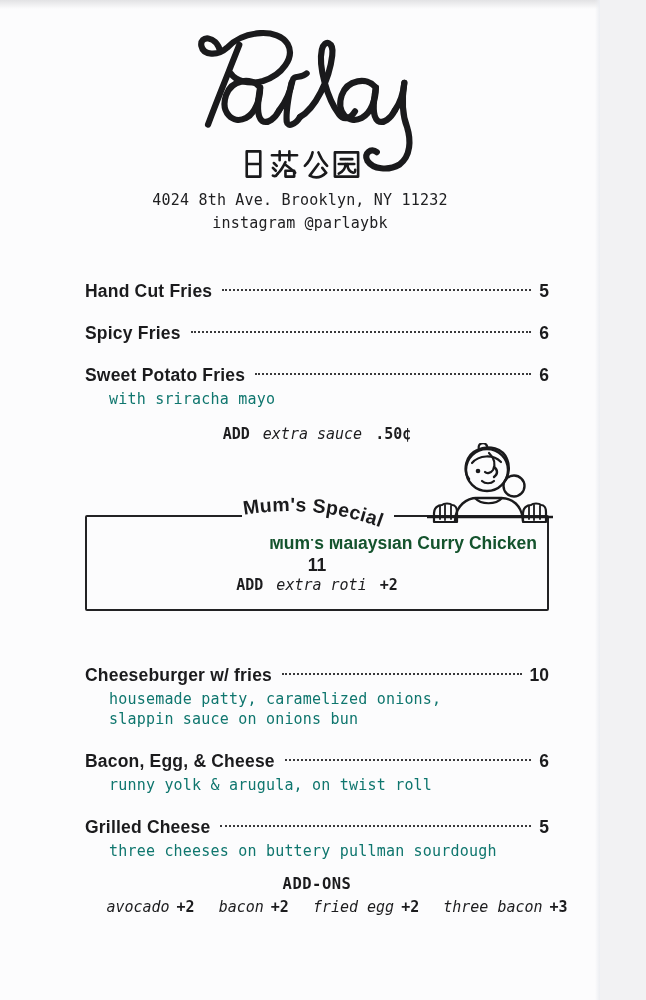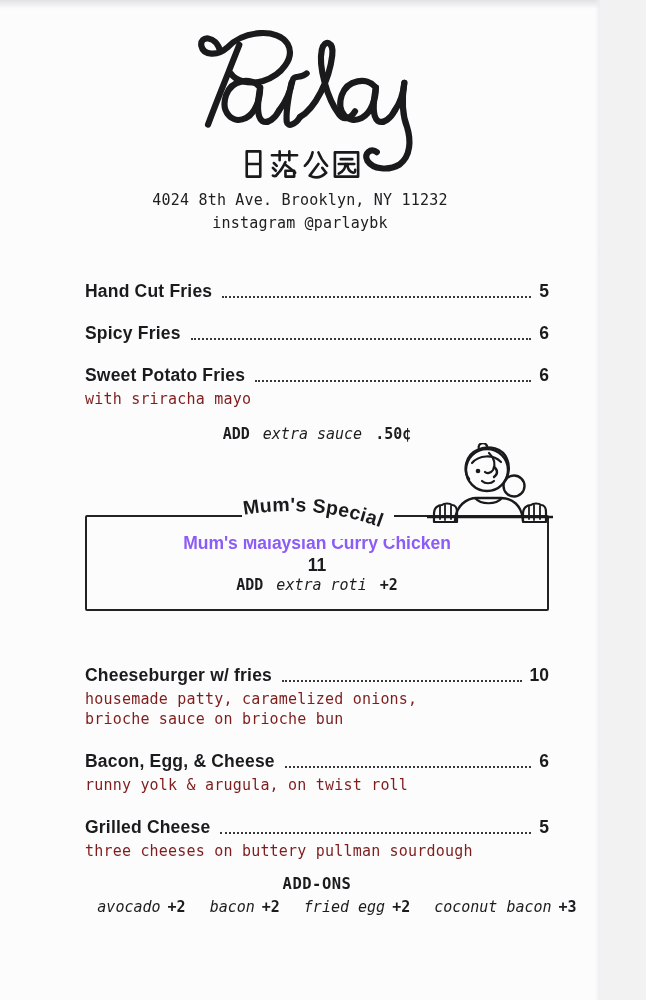--- a/index.html
+++ b/index.html
@@ -16,39 +16,39 @@
 
   
   .header { padding-top:26px; text-align:center; }
   .logo-script { display:block; margin:0 auto; }
   .logo-cjk { display:block; margin:-24px auto 0 auto; }
   .addr { margin-top:12px; font:400 15px "DejaVu Sans Mono", monospace; color:#202022; letter-spacing:.2px; line-height:19px; }
   .insta { margin-top:4px; font:400 15px "DejaVu Sans Mono", monospace; color:#202022; letter-spacing:.2px; line-height:19px; }
 
   
   .content { width:464px; margin:48px 0 0 85px; }
-  .menu-row { display:flex; align-items:flex-end; }
+  .menu-row { display:flex; align-items:center; }
   .mt { margin-top:21px; }
   .item-name { font:700 17.5px "Liberation Sans", sans-serif; letter-spacing:.2px; color:#1b1b1d; white-space:nowrap; }
   .leader { flex:1; border-bottom:2.5px dotted #39393b; margin:0 8px 4px 10px; height:1px; }
   .price { font:700 17.5px "Liberation Sans", sans-serif; color:#1b1b1d; }
-  .desc { margin-top:3px; font:400 15px "DejaVu Sans Mono", monospace; color:#7f1d1d; letter-spacing:.2px; line-height:20px; }
+  .desc { margin-top:3px; font:400 15px "DejaVu Sans Mono", monospace; color:#0f766e; letter-spacing:.2px; line-height:20px;margin-left:24px; }
 
   .add-note { margin-top:16px; text-align:center; font:400 15px "DejaVu Sans Mono", monospace; color:#1d1d1f; }
   .add-label { font-weight:700; }
   .add-item { font-style:italic; padding:0 4px;margin-top:17px; }
   .add-price { font-weight:700; }
 
   
   .special-wrap { position:relative; margin-top:72px; }
   .special-box {
     position:relative; border:2.5px solid #222224; border-radius:2px;
     padding:15px 10px 15px 10px; text-align:center;
   }
-  .special-name { font:700 17.5px "Liberation Sans", sans-serif; line-height:22px; color:#8b5cf6; }
+  .special-name { font:700 17.5px "Liberation Sans", sans-serif; line-height:22px; color:#14532d;text-align:right; }
   .special-desc { font:400 15px "DejaVu Sans Mono", monospace; color:#232325; line-height:20px; letter-spacing:.2px; }
   .special-price { font:700 17.5px "Liberation Sans", sans-serif; line-height:22px; }
   .special-add { line-height:20px; font:400 15px "DejaVu Sans Mono", monospace; }
   .banner-svg { position:absolute; left:155px; top:-32px; }
   .woman-svg { position:absolute; right:-6px; top:-74px; }
 
   .mains { margin-top:54px; }
   .mt-main { margin-top:22px; }
 
   .addons { margin-top:14px; text-align:center; }
@@ -189,21 +189,21 @@
       </div>
     </div>
 
     <div class="mains">
       <div class="menu-row">
         <span class="item-name">Cheeseburger w/ fries</span>
         <span class="leader"></span>
         <span class="price">10</span>
       </div>
       <div class="desc">housemade patty, caramelized onions,</div>
-      <div class="desc" style="margin-top:0">brioche sauce on brioche bun</div>
+      <div class="desc" style="margin-top:0">slappin sauce on onions bun</div>
 
       <div class="menu-row mt-main">
         <span class="item-name">Bacon, Egg, &amp; Cheese</span>
         <span class="leader"></span>
         <span class="price">6</span>
       </div>
       <div class="desc">runny yolk &amp; arugula, on twist roll</div>
 
       <div class="menu-row mt-main">
         <span class="item-name">Grilled Cheese</span>
@@ -219,19 +219,19 @@
         <span class="addon">
           <span class="n">avocado</span><span class="p">+2</span>
         </span>
         <span class="addon">
           <span class="n">bacon</span><span class="p">+2</span>
         </span>
         <span class="addon">
           <span class="n">fried egg</span><span class="p">+2</span>
         </span>
         <span class="addon">
-          <span class="n">coconut bacon</span><span class="p">+3</span>
+          <span class="n">three bacon</span><span class="p">+3</span>
         </span>
       </div>
     </div>
 
   </div>
 </div>
 
 </body></html>

